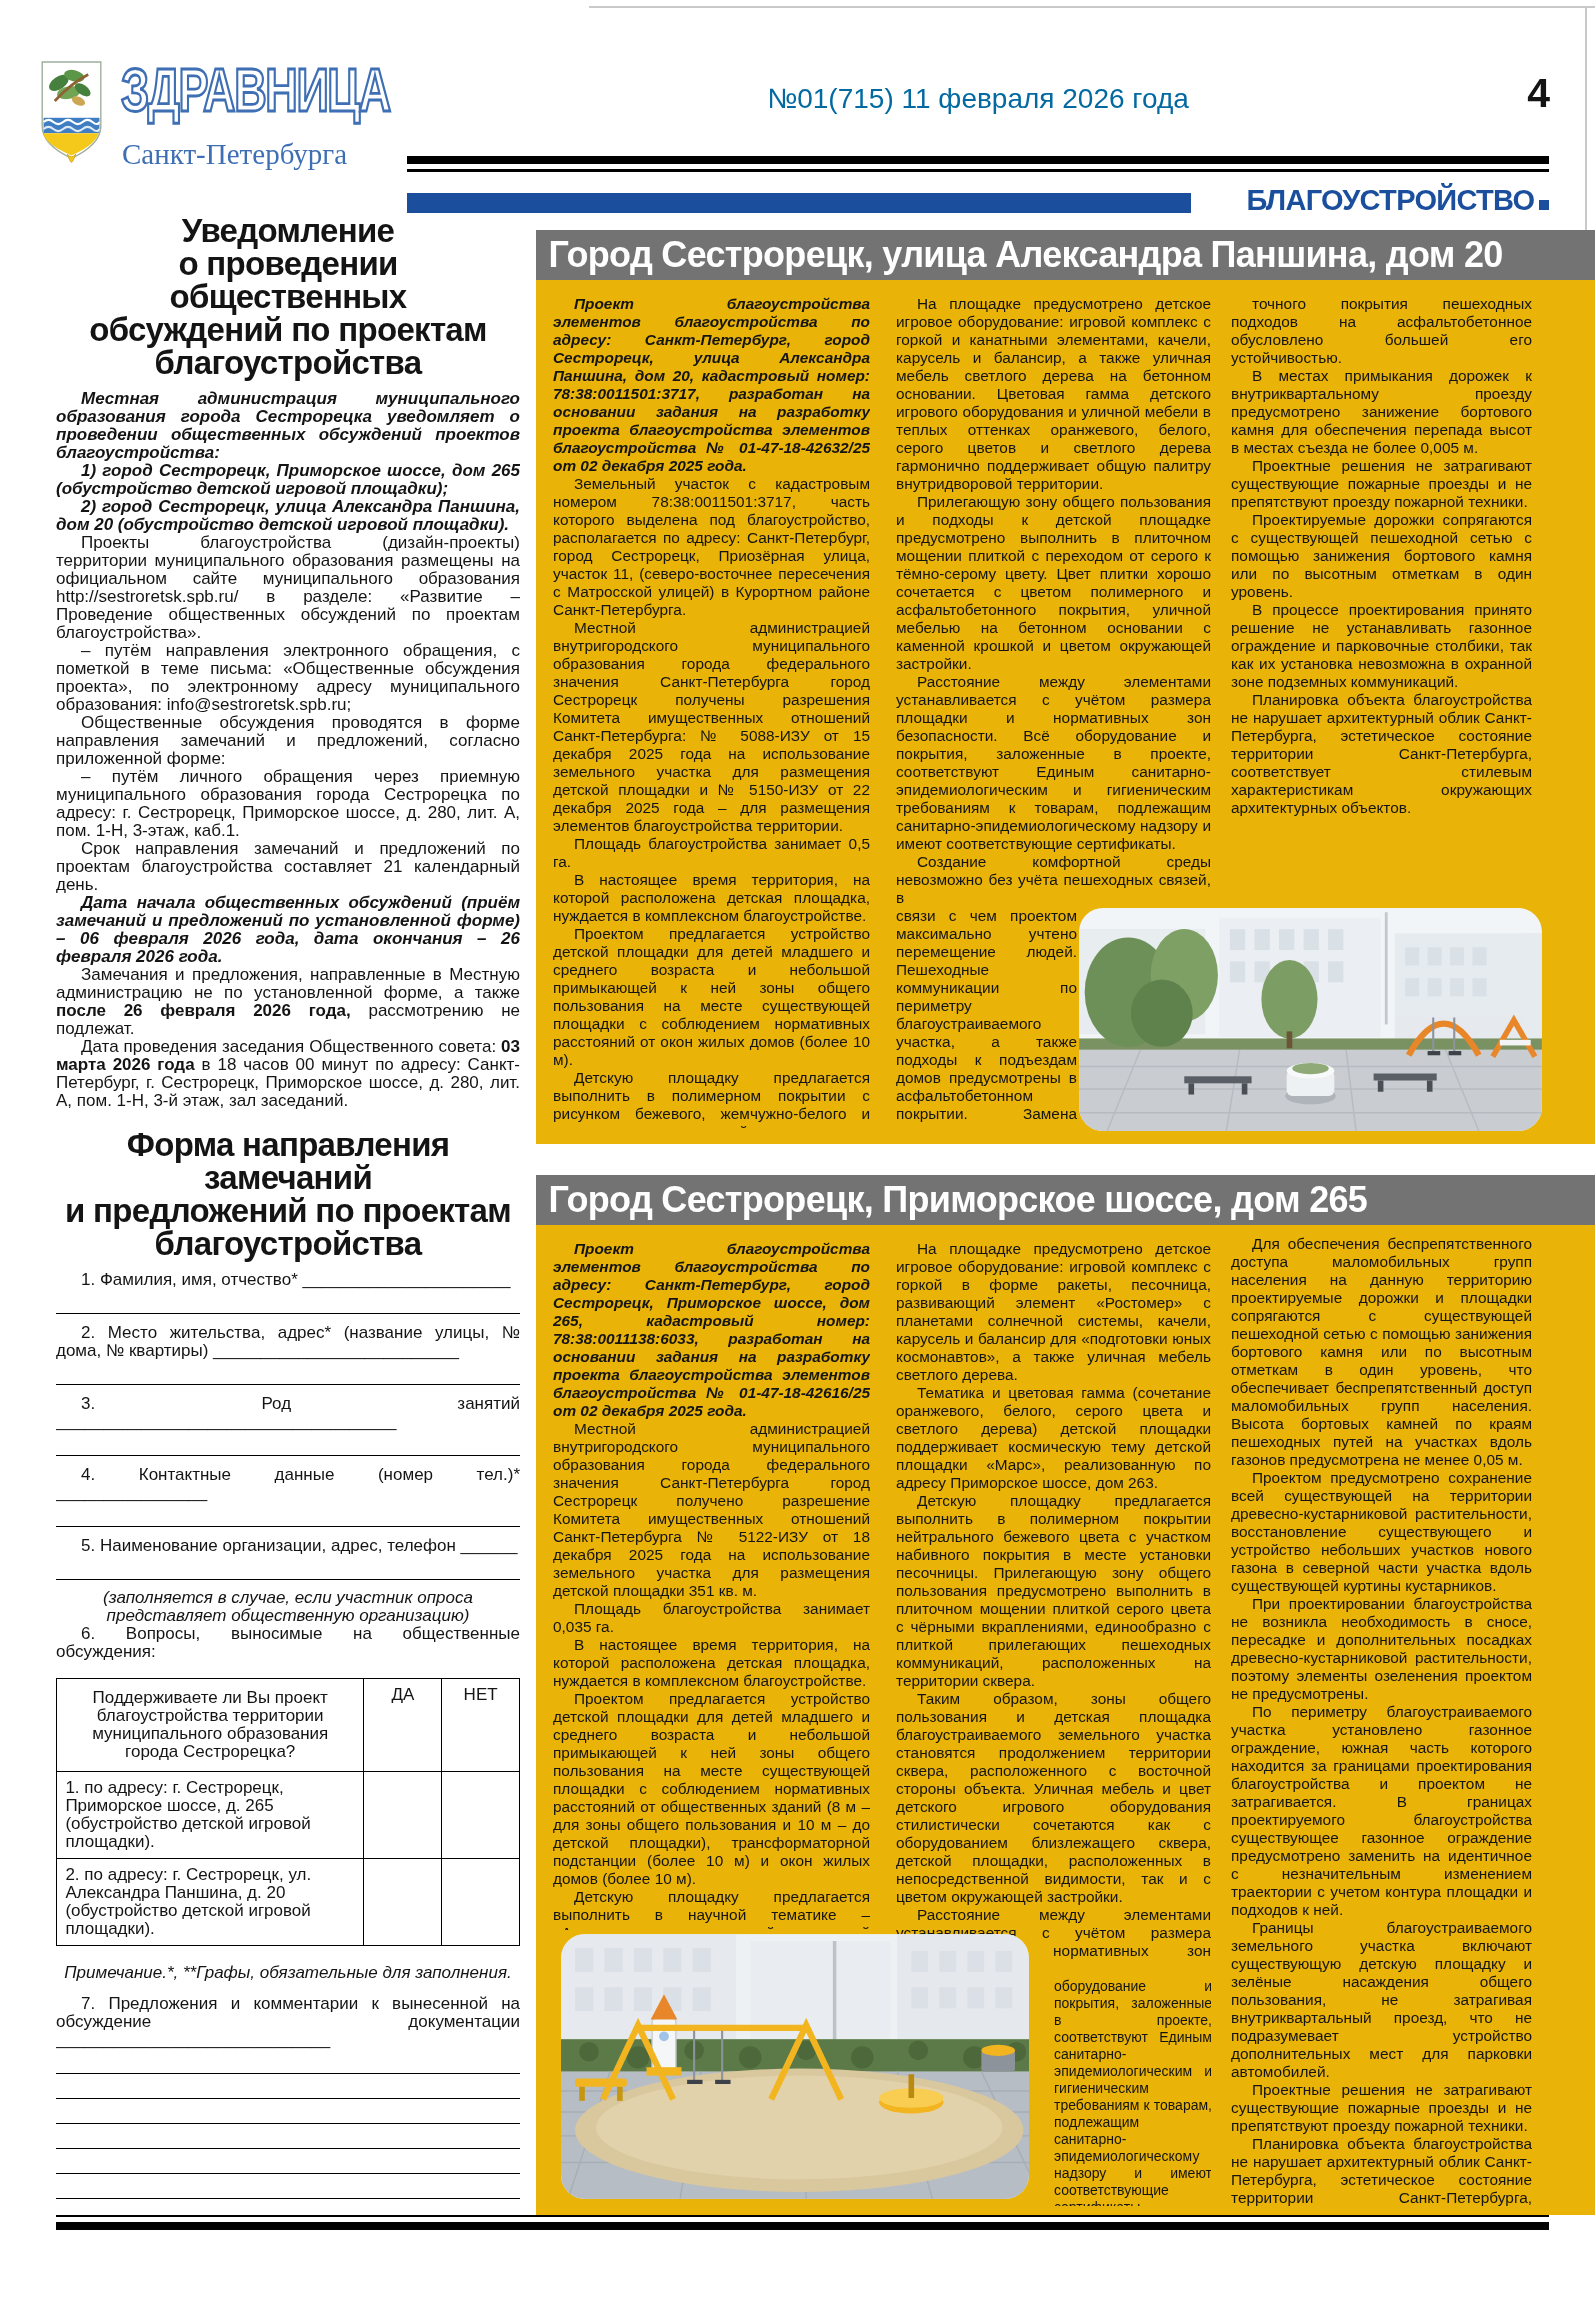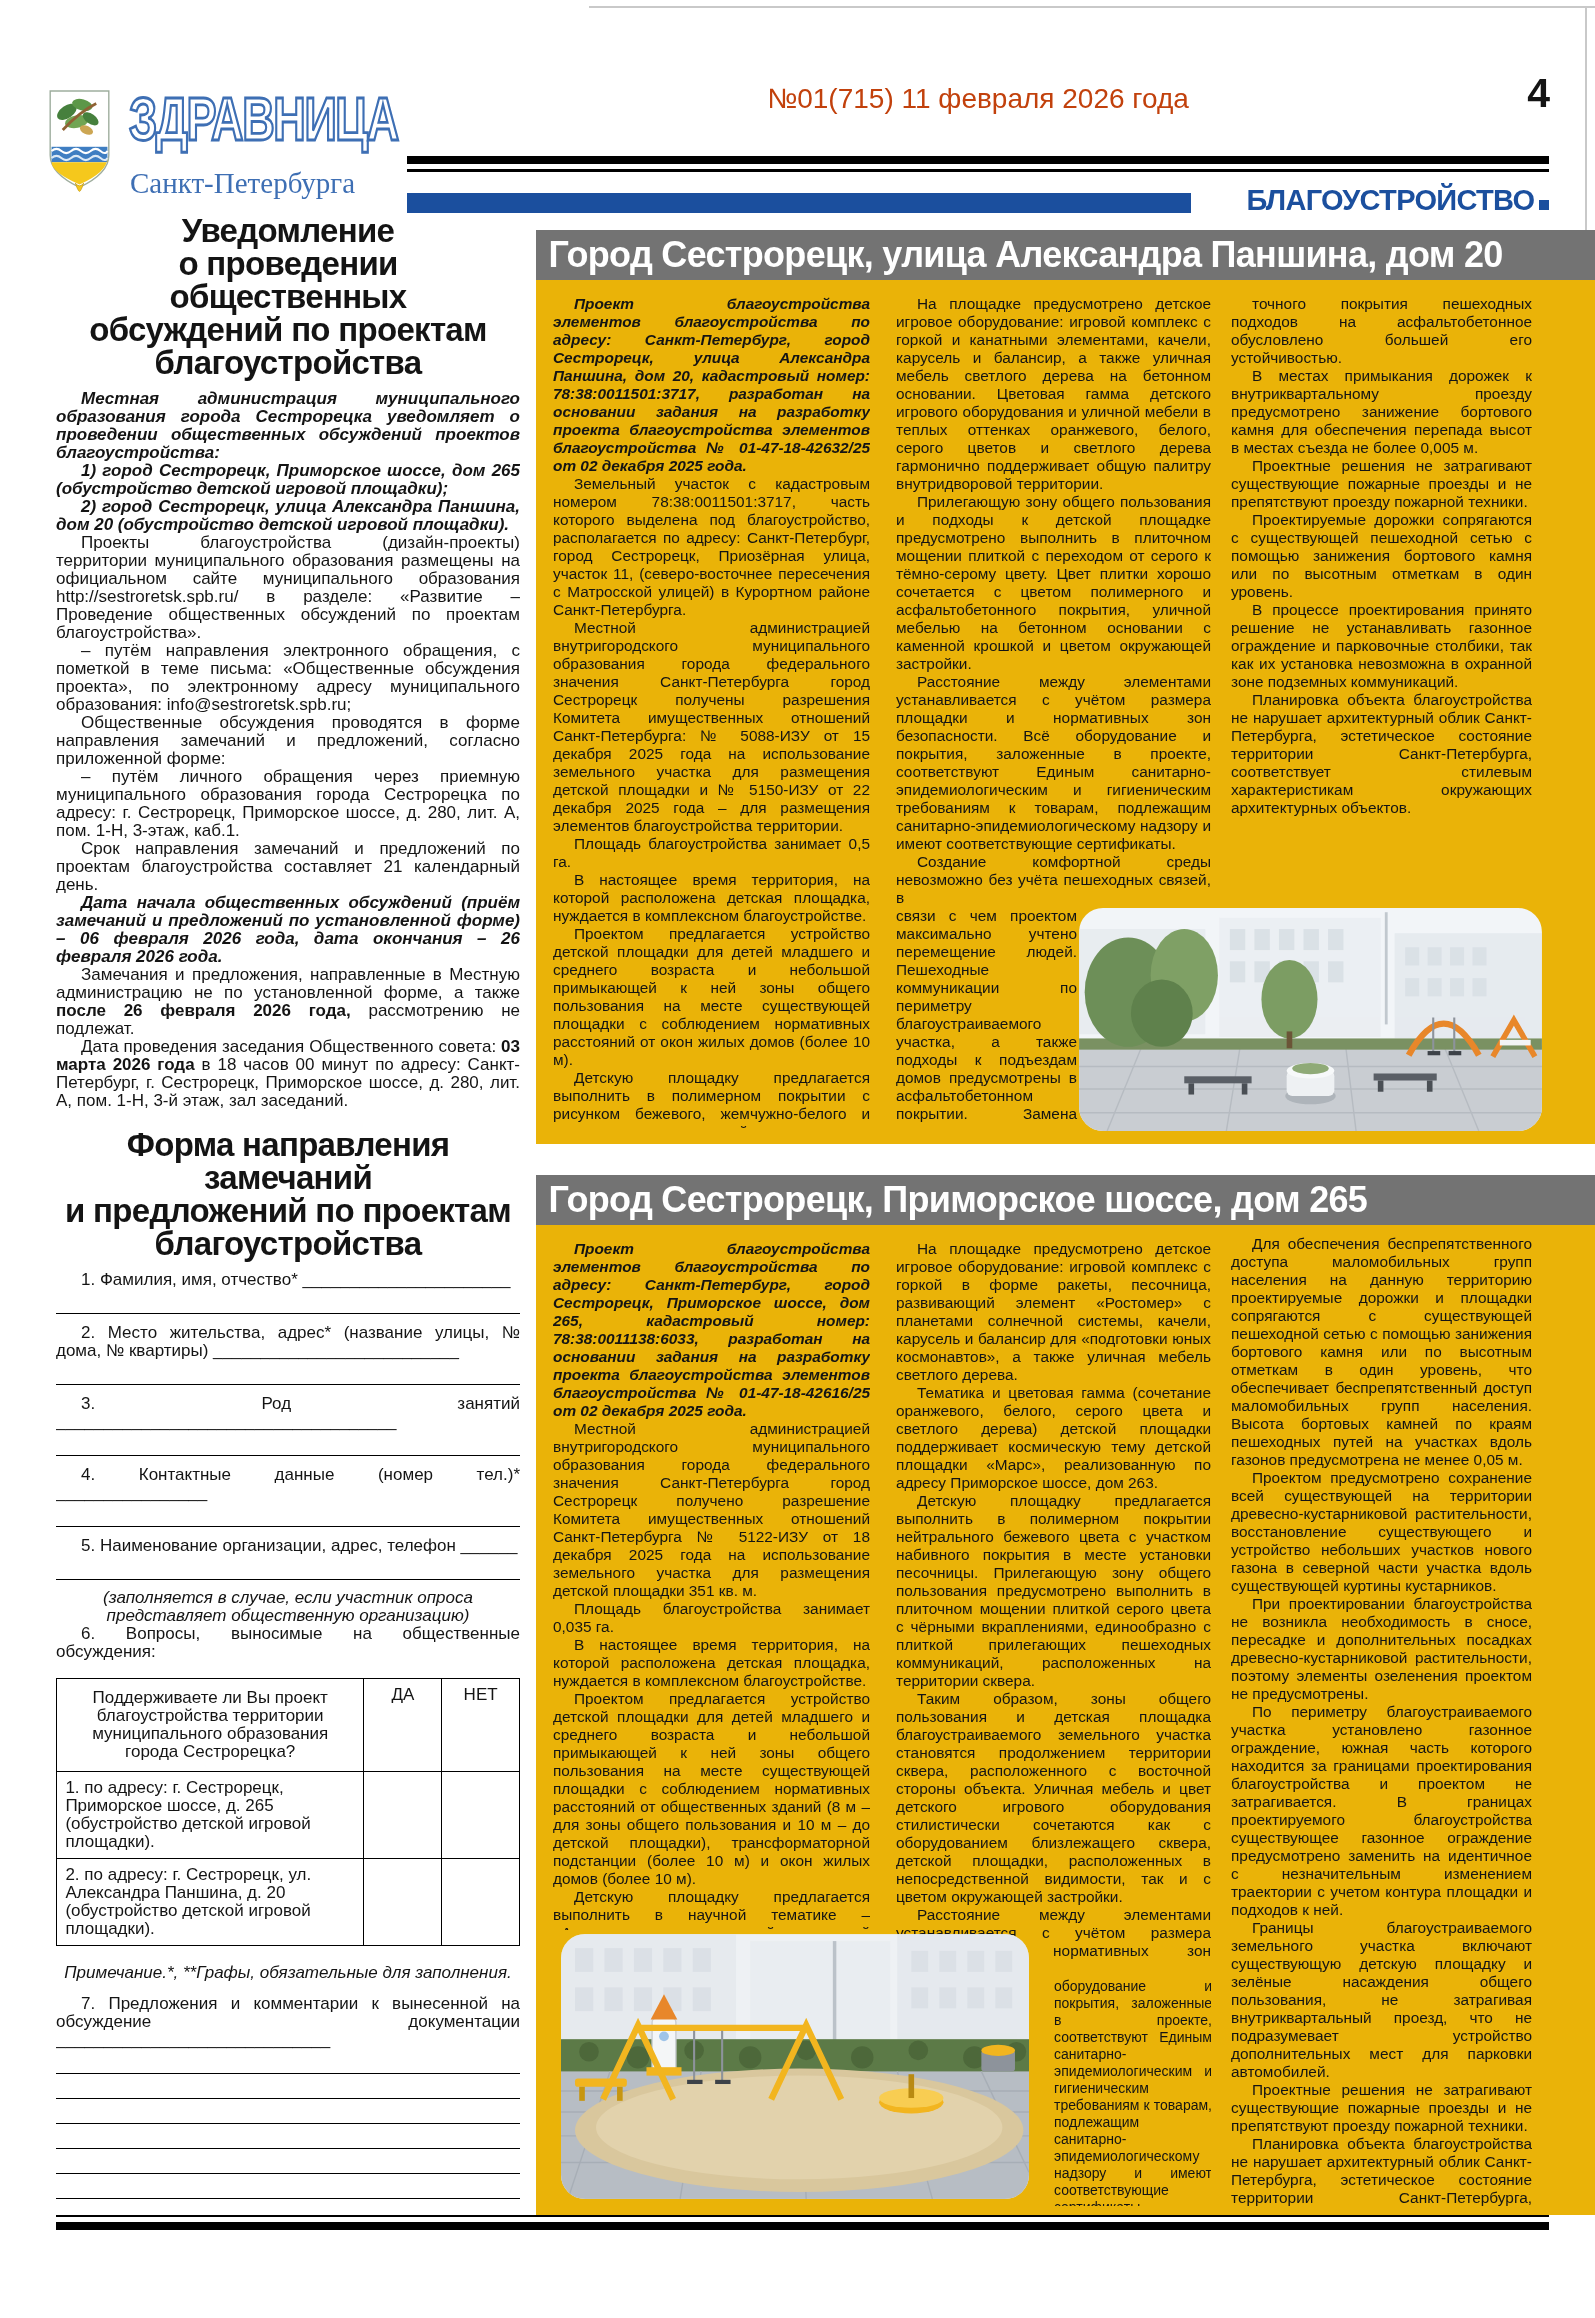--- a/index.html
+++ b/index.html
@@ -5,29 +5,29 @@
   html,body { margin:0; padding:0; background:#888; }
   .page {
     position:relative; width:1595px; height:2319px; background:#ffffff;
     font-family:"Liberation Sans", sans-serif; color:#141414; overflow:hidden;
   }
   
   .edge-top { position:absolute; left:589px; top:5.6px; width:1007px; height:2.1px; background:#c9c9c9; }
   .edge-right { position:absolute; left:1585px; top:5.6px; width:2.1px; height:596px; background:#c9c9c9; }
 
   
-  .logo { position:absolute; left:46px; top:55px; width:336px; height:133px;margin-top:29px; }
+  .logo { position:absolute; left:38px; top:55px; width:336px; height:133px; }
   .emblem { position:absolute; left:0; top:4.2px; }
   .logo-word {
     position:absolute; left:83px; top:1.4px; font-weight:900; font-size:45px; letter-spacing:-1.4px;
     color:#ffffff; -webkit-text-stroke:2.1px #3e6fb4; text-shadow:0 0 0.7px #3e6fb4;
     transform:scaleY(1.35); transform-origin:left top; white-space:nowrap;
   }
   .logo-sub { position:absolute; left:84px; top:83px; font-family:"Liberation Serif", serif; font-size:29px; color:#3e6fb4; white-space:nowrap; }
-  .issue-line { position:absolute; left:407px; top:83px; width:1142px; text-align:center; font-size:28px; color:#c2410c; }
+  .issue-line { position:absolute; left:407px; top:83px; width:1142px; text-align:center; font-size:28px; color:#0369a1; }
   .page-num { position:absolute; right:45px; top:70px; font-size:41px; font-weight:bold; }
   .rule-thick { position:absolute; left:407px; top:156px; width:1142px; height:7.7px; background:#000; }
   .rule-thin  { position:absolute; left:407px; top:169px; width:1142px; height:2.8px; background:#000; }
   .section-bar { position:absolute; left:407px; top:193px; width:784px; height:19.6px; background:#1b4f9e; }
   .section-label { position:absolute; left:1107px; top:184px; width:442px; text-align:right; font-size:29px; font-weight:900; color:#1b4f9e; letter-spacing:-0.7px; }
   .sq { display:inline-block; width:10.5px; height:10.5px; background:#1b4f9e; margin-left:4.2px; }
 
   
   .notice { position:absolute; left:56px; top:214px; width:464px; height:1998px; font-size:17px; line-height:18px; text-align:justify; overflow:hidden; }
   .col-title { margin:0 0 11.2px 0; }

